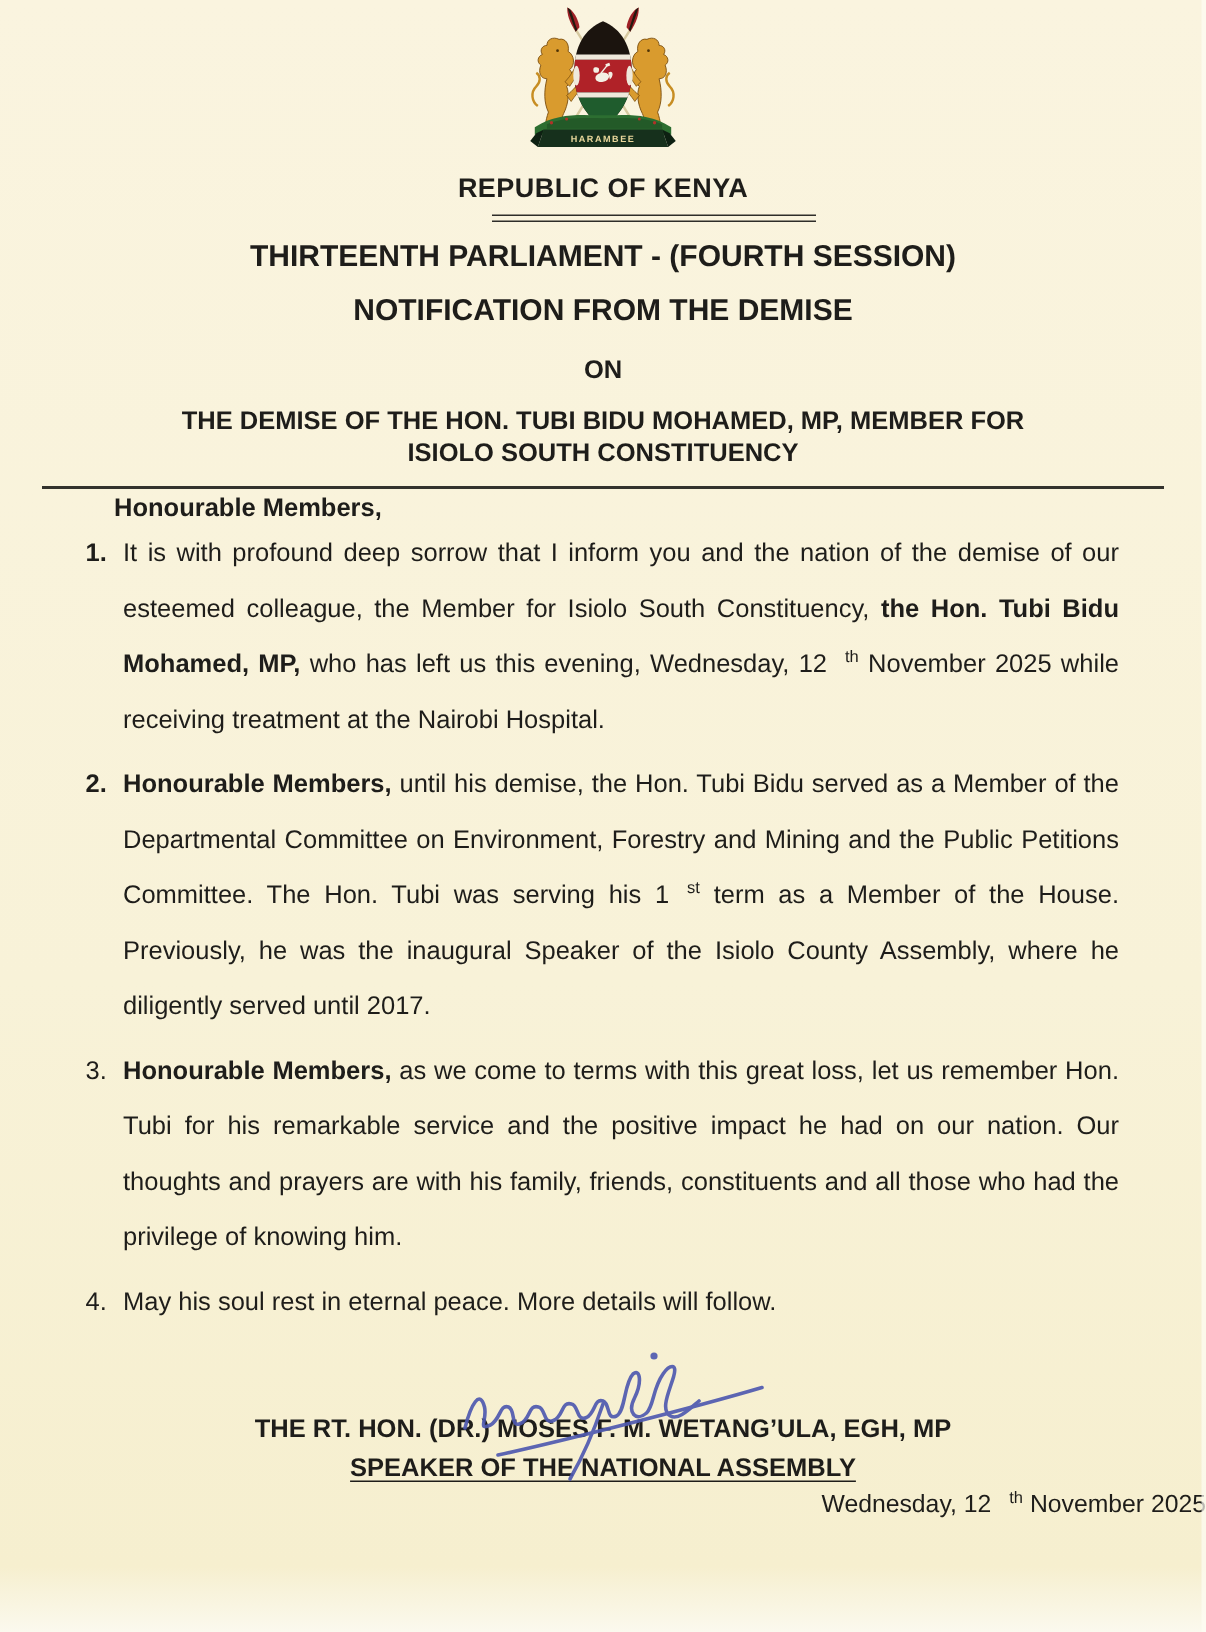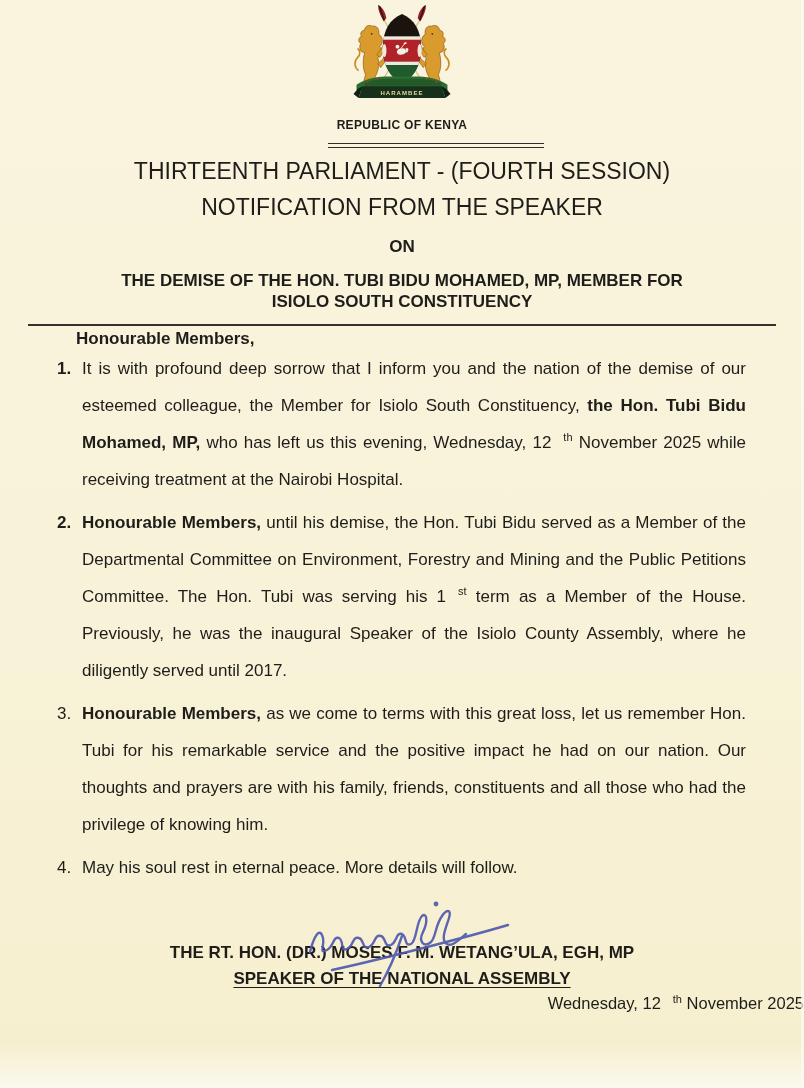--- a/index.html
+++ b/index.html
@@ -9,23 +9,23 @@
     background:linear-gradient(180deg,#faf4df 0%,#f8f2d8 60%,#f6efcf 96%,#fbf9ee 100%);
     font-family:"Liberation Sans",sans-serif;
     color:#1e1d1a;
     overflow:hidden;
   }
   .page::after{content:"";position:absolute;top:0;right:0;width:3px;height:100%;background:#fdfcf4;opacity:.7;}
   .center{text-align:center;}
   
   .coa{width:112px;height:96px;margin:4px auto 0;display:block;}
   
-  .republic{margin-top:14px;font-size:12px;line-height:22px;font-weight:bold;letter-spacing:.3px;}
+  .republic{margin-top:14px;font-size:18px;line-height:22px;font-weight:bold;letter-spacing:.3px;}
   .double-rule{width:216px;height:3px;margin:7px auto 0;border-top:1.8px solid #2e2d29;border-bottom:1.6px solid #2e2d29;transform:translateX(34px);}
-  .h1{font-size:23px;line-height:22px;font-weight:normal;}
+  .h1{font-size:20px;line-height:22px;font-weight:bold;}
   .h-parl{margin-top:12px;}
   .h-assembly{margin-top:12px;}
   .h-notif{margin-top:14px;}
   .no-line{margin-top:0;font-size:14px;line-height:18px;font-style:italic;color:#2a2925;}
   .no-line .dash{letter-spacing:1px;}
   .on{margin-top:18px;font-size:17px;line-height:22px;font-weight:bold;text-align:center;}
   .subject{max-width:615px;margin:12px auto;font-size:17px;line-height:21px;font-weight:bold;}
   .full-rule{margin:3px 28px 0 28px;border-top:2px solid #33322d;}
   .salutation{margin:2px 0 0 76px;font-size:17px;line-height:22px;font-weight:bold;}
   
@@ -113,21 +113,21 @@
       <path d="M16,81.5 L12,93 L7,89 L11,84 Z" fill="#0d2012"></path>
       <path d="M94,81.5 L98,93 L103,89 L99,84 Z" fill="#0d2012"></path>
       <text x="55" y="89.8" text-anchor="middle" font-size="6" font-weight="bold" letter-spacing="1" fill="#e9d79b">HARAMBEE</text>
     </g>
   </svg>
 
   <div class="republic center">REPUBLIC OF KENYA</div>
   <div class="double-rule"></div>
 
   <div class="h1 h-parl center">THIRTEENTH PARLIAMENT - (FOURTH SESSION)</div>
-  <div class="h1 h-notif center">NOTIFICATION FROM THE SPEAKER</div>
+  <div class="h1 h-notif center">NOTIFICATION FROM THE DEMISE</div>
 
   <div class="on center">ON</div>
   <div class="subject center">THE DEMISE OF THE HON. TUBI BIDU MOHAMED, MP, MEMBER FOR ISIOLO SOUTH CONSTITUENCY</div>
   <div class="full-rule"></div>
 
   <div class="salutation">Honourable Members,</div>
 
   <div class="paras">
 
     <div class="para">

